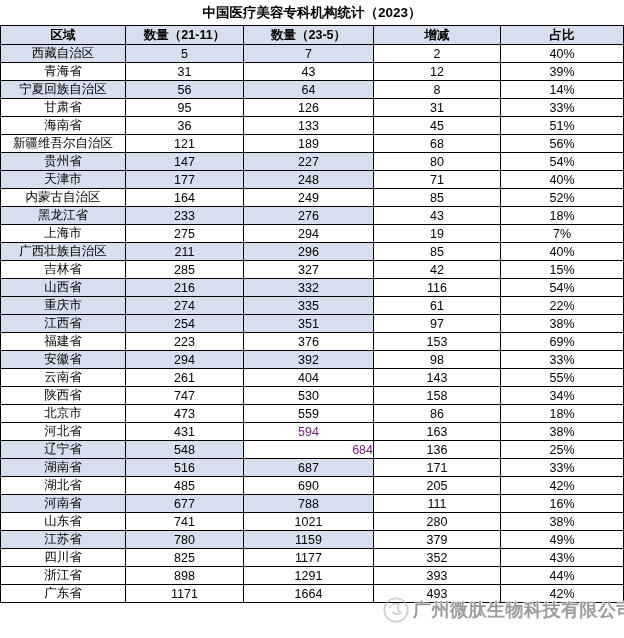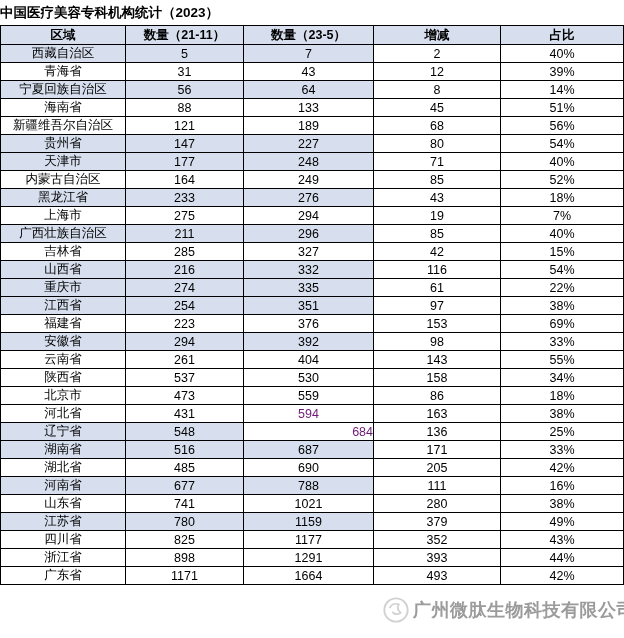--- a/index.html
+++ b/index.html
@@ -11,21 +11,21 @@
   .page {
     position: relative;
     width: 624px;
     height: 638px;
     background: #ffffff;
     overflow: hidden;
   }
   .title {
     height: 25px;
     line-height: 26px;
-    text-align: left;
+    text-align: center;
     font-size: 13.5px;
     font-weight: bold;
     color: #000000;
   }
   table.stats {
     border-collapse: collapse;
     table-layout: fixed;
     width: 623px;
     height: 524px;
     margin-left: 0px;
@@ -120,22 +120,29 @@
     <td>39%</td>
   </tr>
         <tr class="shaded">
     <td>宁夏回族自治区</td>
     <td>56</td>
     <td>64</td>
     <td>8</td>
     <td>14%</td>
   </tr>
         <tr>
+    <td>甘肃省</td>
+    <td>95</td>
+    <td>126</td>
+    <td>31</td>
+    <td>33%</td>
+  </tr>
+        <tr>
     <td>海南省</td>
-    <td>88</td>
+    <td>36</td>
     <td>133</td>
     <td>45</td>
     <td>51%</td>
   </tr>
         <tr>
     <td>新疆维吾尔自治区</td>
     <td>121</td>
     <td>189</td>
     <td>68</td>
     <td>56%</td>
@@ -226,21 +233,21 @@
   </tr>
         <tr>
     <td>云南省</td>
     <td>261</td>
     <td>404</td>
     <td>143</td>
     <td>55%</td>
   </tr>
         <tr>
     <td>陕西省</td>
-    <td>537</td>
+    <td>747</td>
     <td>530</td>
     <td>158</td>
     <td>34%</td>
   </tr>
         <tr>
     <td>北京市</td>
     <td>473</td>
     <td>559</td>
     <td>86</td>
     <td>18%</td>

